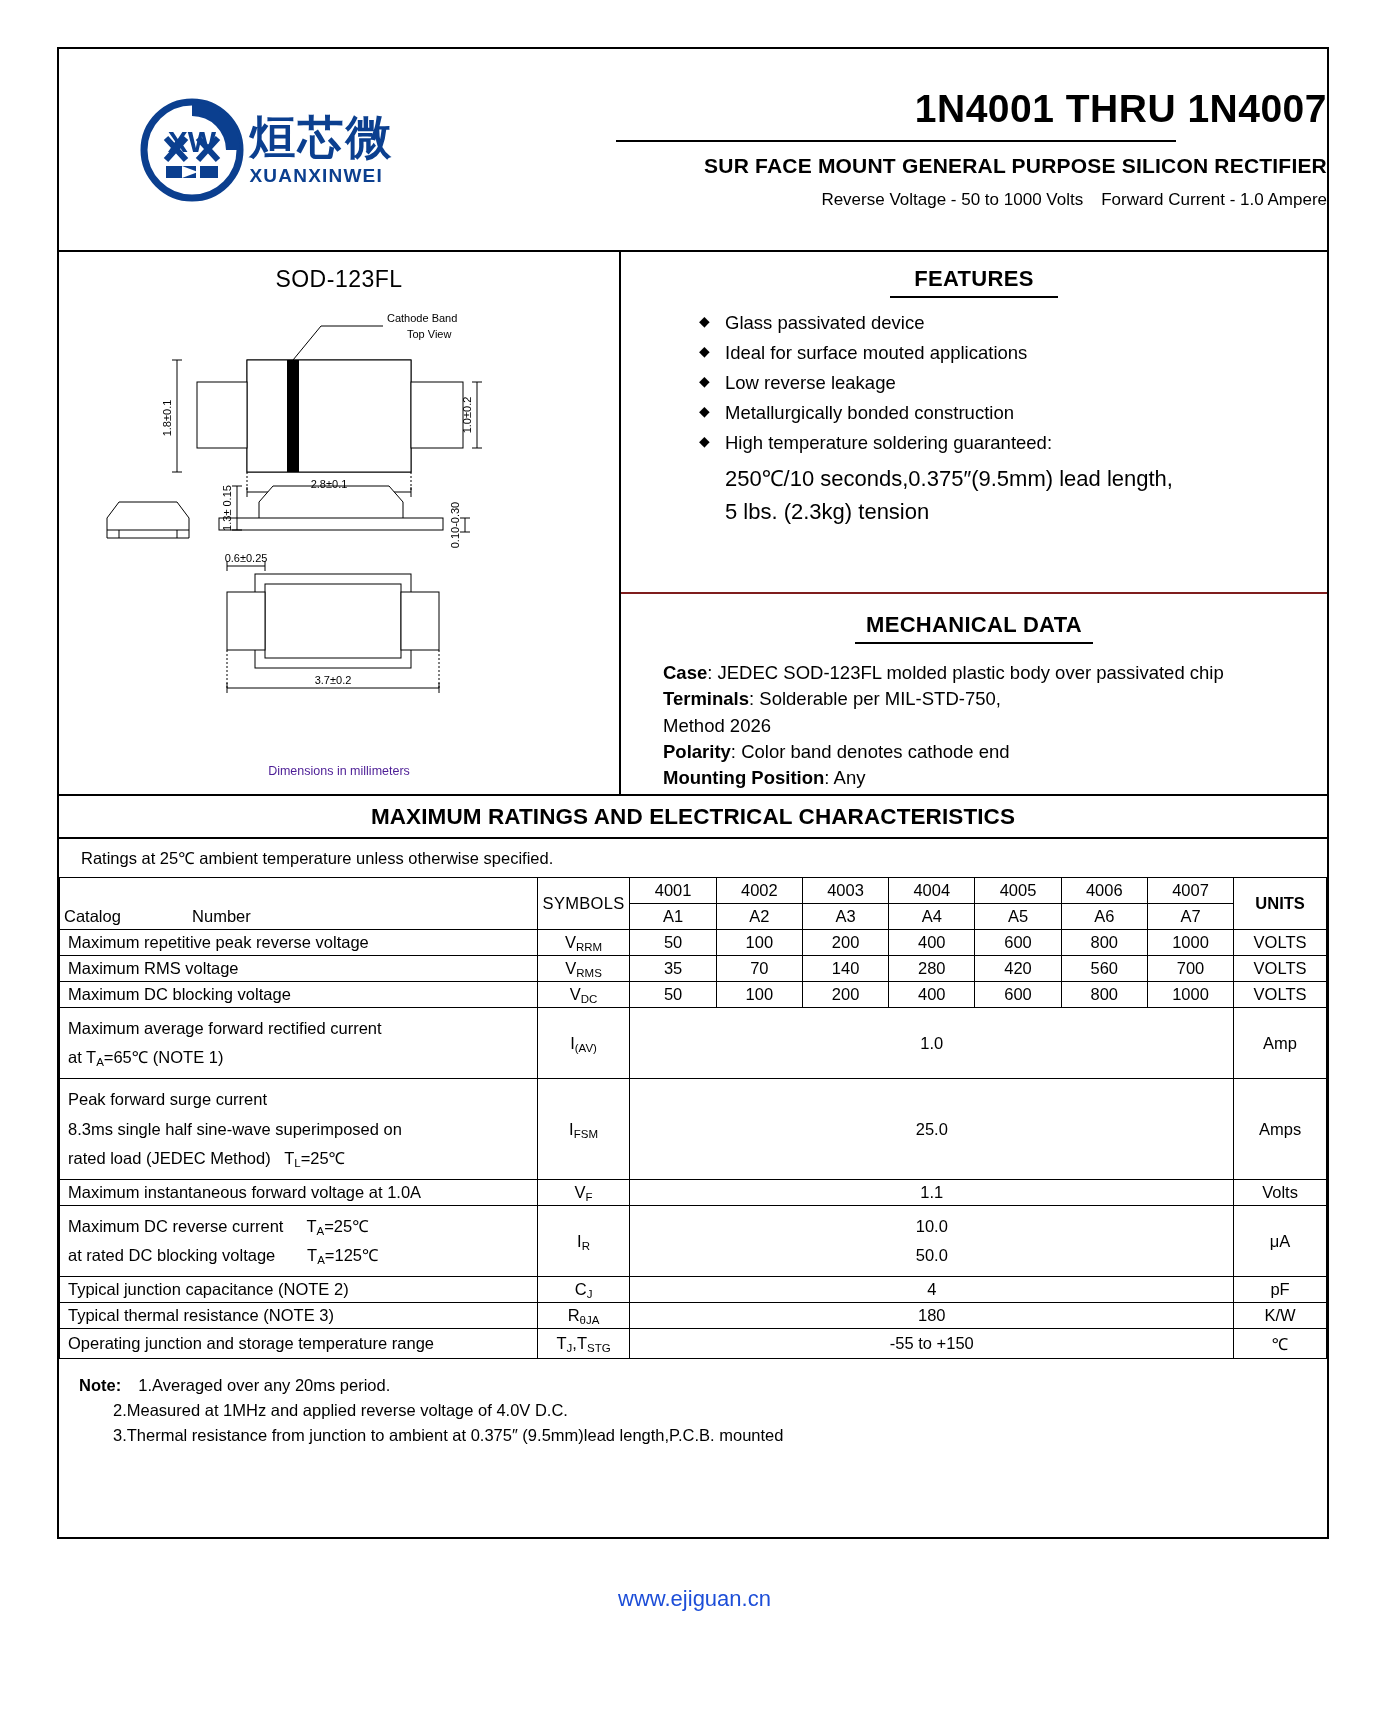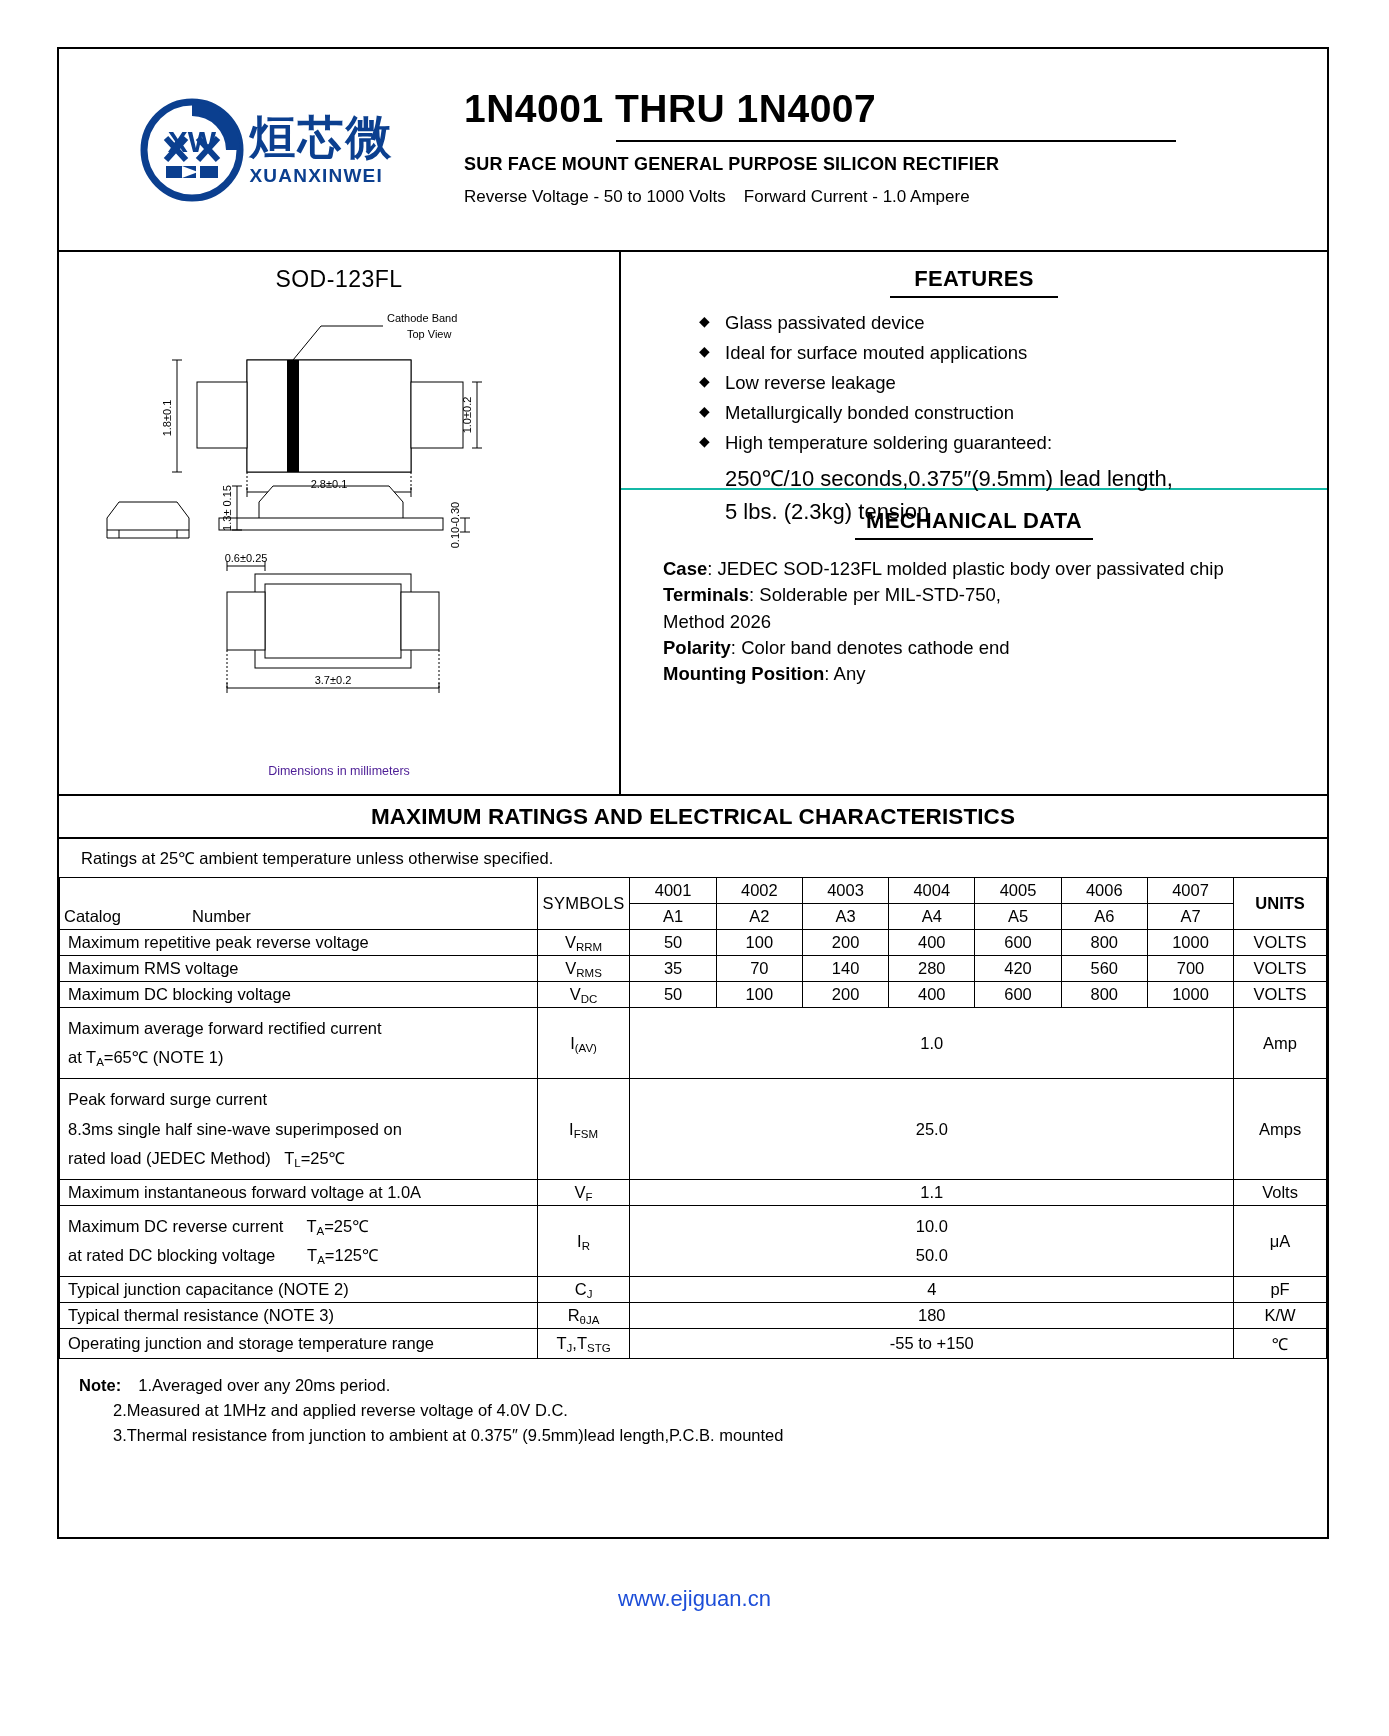--- a/index.html
+++ b/index.html
@@ -41,48 +41,48 @@
   .logo-text { display: flex; flex-direction: column; line-height: 1; }
   .logo-cn {
     font-size: 46px; font-weight: bold; letter-spacing: 2px;
     color: #0b3f8f; font-family: "DejaVu Sans", sans-serif;
   }
   .logo-en {
     font-size: 19px; font-weight: bold; letter-spacing: 1.2px;
     color: #0b3f8f; margin-top: 6px;
   }
   .title-cell {
-    flex: 1; position: relative; padding-top: 38px; text-align: left;
+    flex: 1; position: relative; padding-top: 38px; text-align: right;
   }
   .part-title {
     font-size: 39px; font-weight: bold; letter-spacing: 0.5px;
   }
   .title-rule {
     width: 560px; height: 2px; background: #000; margin: 9px auto 0;
   }
   .subtitle {
-    font-size: 18px; font-weight: bold; margin-top: 12px; letter-spacing: .2px;
+    font-size: 21px; font-weight: bold; margin-top: 12px; letter-spacing: .2px;
   }
   .subtitle2 { font-size: 17px; margin-top: 12px; }
   .subtitle2 .gap { display: inline-block; width: 18px; }
 
   
   .mid { display: flex; height: 544px; border-bottom: 2px solid #000; }
   .pkg {
     width: 562px; border-right: 2px solid #000; position: relative;
   }
   .pkg-title {
     text-align: center; font-size: 23px; margin-top: 14px; letter-spacing: .5px;
   }
   .pkg-note {
     position: absolute; left: 0; right: 0; bottom: 16px;
     text-align: center; font-size: 12.5px; color: #4c1d95;
   }
   .right-col { flex: 1; display: flex; flex-direction: column; }
-  .features { height: 238px; border-bottom: 2px solid #14b8a6; padding: 14px 0 0 0; }
+  .features { height: 342px; border-bottom: 2px solid #7f1d1d; padding: 14px 0 0 0; }
   .sec-title {
     text-align: center; font-size: 22px; font-weight: bold; letter-spacing: .3px;
   }
   .sec-underline { width: 168px; height: 2px; background: #000; margin: 4px auto 0; }
   .feat-list { margin: 14px 0 0 78px; }
   .feat-item { font-size: 18.5px; margin-bottom: 8px; position: relative; padding-left: 26px; }
   .feat-item .bullet {
     position: absolute; left: 0; top: 1px; font-size: 14px;
   }
   .feat-sub { font-size: 22px; margin-left: 26px; line-height: 1.5; }

